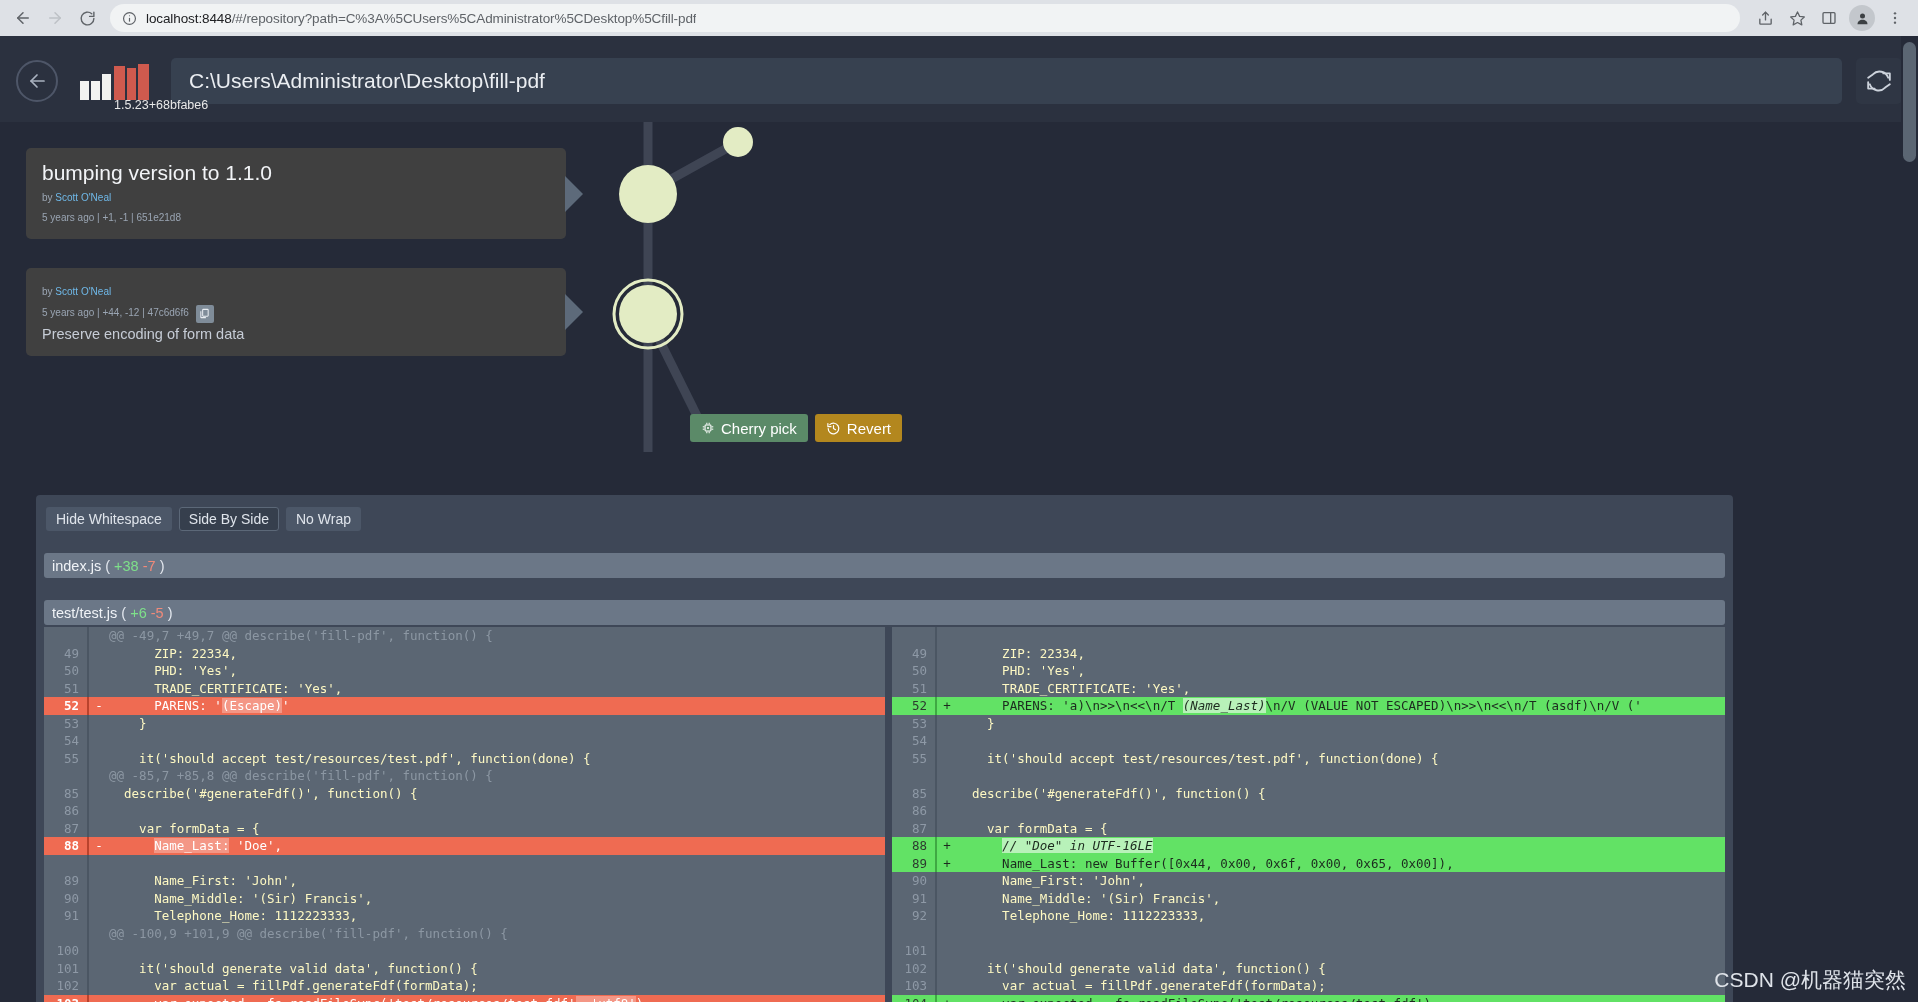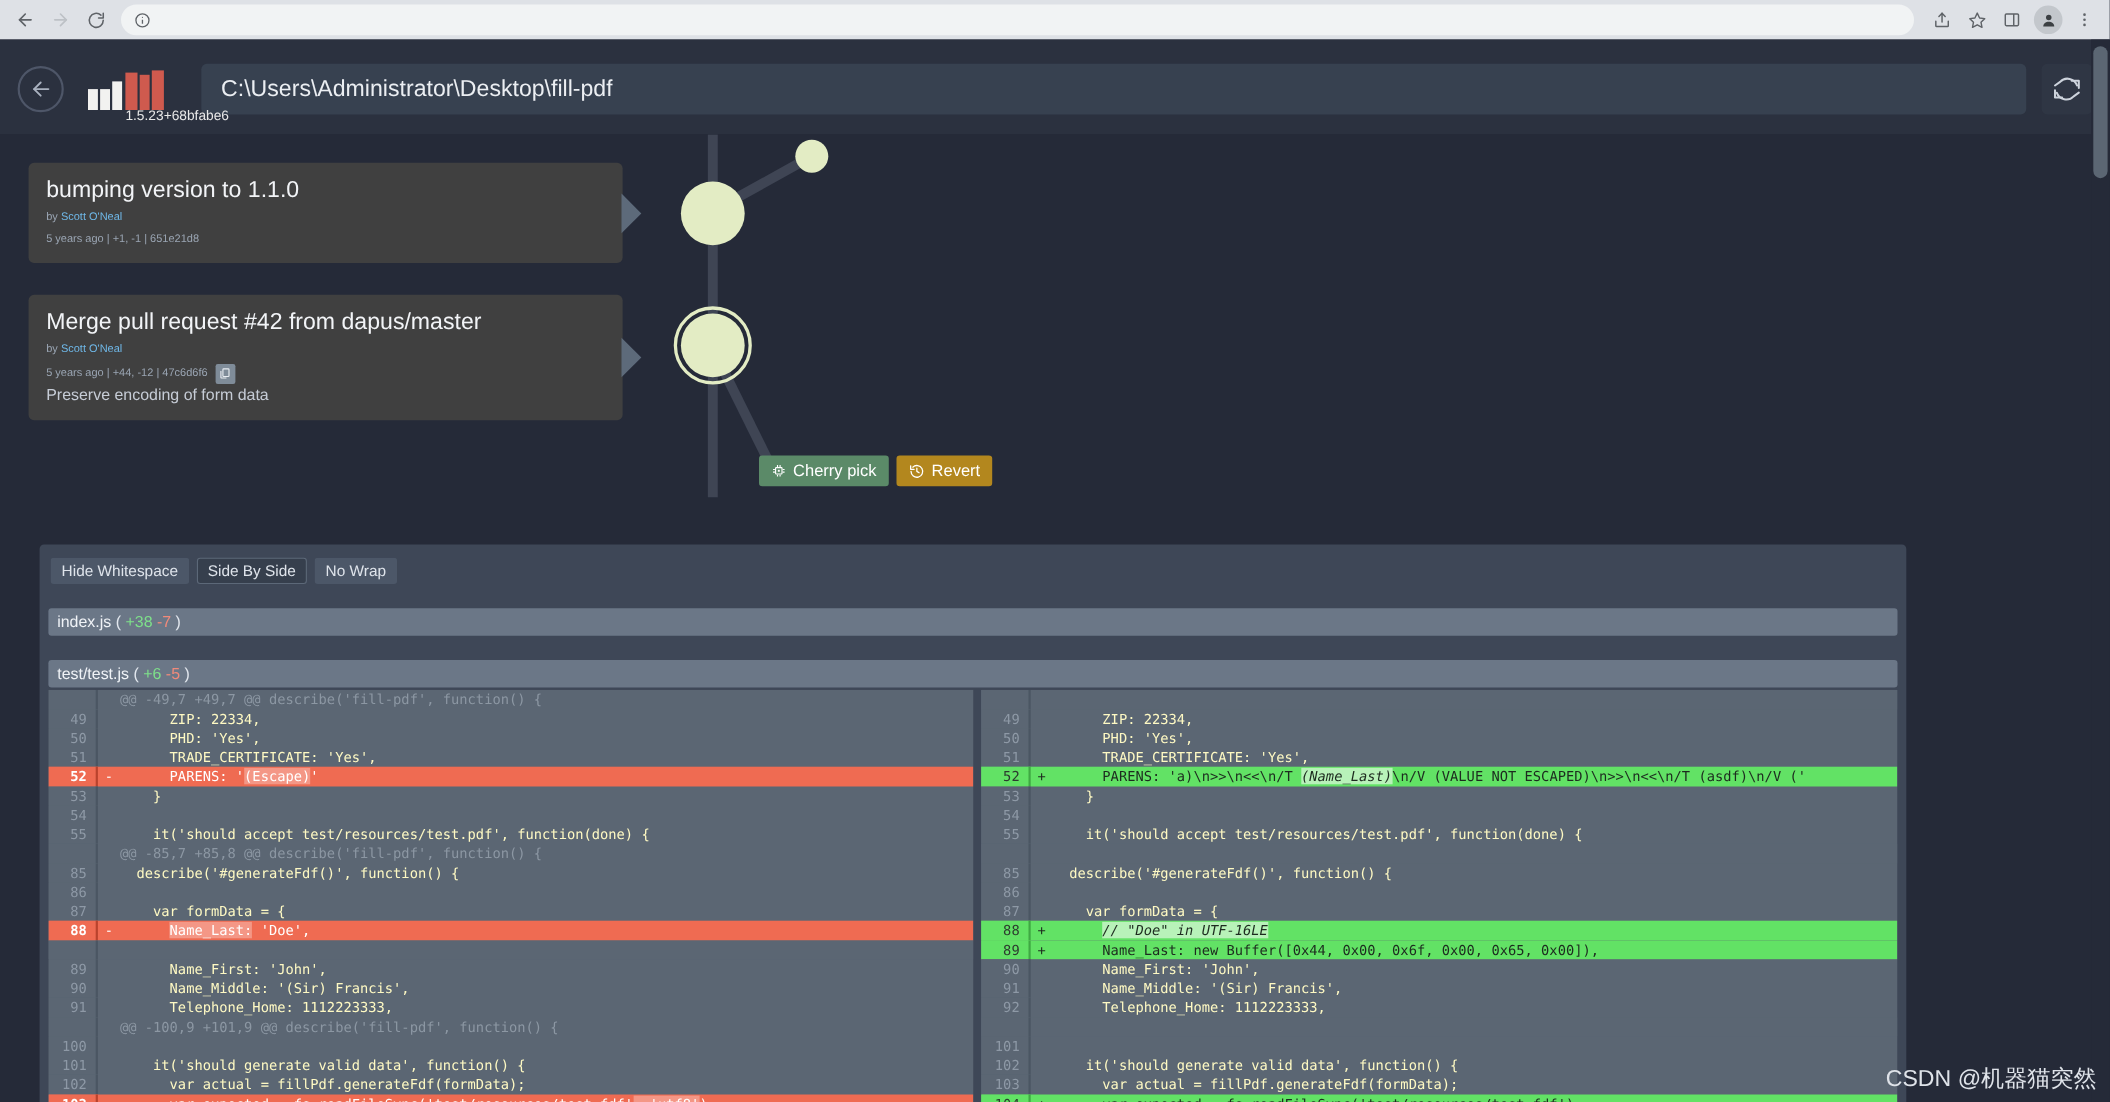--- a/index.html
+++ b/index.html
@@ -82,21 +82,21 @@
     width: 42px; height: 42px;
     border-radius: 50%;
     border: 2px solid #4e5668;
     color: #aab2c0;
     display: flex; align-items: center; justify-content: center;
     flex: 0 0 auto;
     margin-top: 10px;
   }
   .logo-wrap {
     flex: 0 0 auto;
-    margin: 0 20px 0 22px;
+    margin: 0 8px 0 22px;
     display: flex;
     flex-direction: column;
     align-items: center;
     position: relative;
   }
   .logo {
     display: flex; align-items: flex-end; gap: 2px;
     height: 44px;
     margin-top: 6px;
   }
@@ -355,20 +355,21 @@
   </div>
 
   <div class="omnibox">
     <span class="info-icon">
       <svg width="15" height="15" viewBox="0 0 24 24" fill="none" stroke="currentColor" stroke-width="1.9">
           <circle cx="12" cy="12" r="9.5"></circle>
           <line x1="12" y1="11" x2="12" y2="17"></line>
           <circle cx="12" cy="7.6" r="0.9" fill="currentColor" stroke="none"></circle>
         </svg>
     </span>
+    <span class="url-text"><span class="scheme-host">localhost:8448</span><span class="rest">/#/repository?path=C%3A%5CUsers%5CAdministrator%5CDesktop%5Cfill-pdf</span></span>
   </div>
 
   <div class="chrome-actions">
     <div class="nav-btn">
       <svg width="17" height="17" viewBox="0 0 24 24" fill="none" stroke="currentColor" stroke-width="1.9" stroke-linecap="round" stroke-linejoin="round">
           <path d="M4 13v6a1 1 0 0 0 1 1h14a1 1 0 0 0 1-1v-6"></path>
           <polyline points="8 7 12 3 16 7"></polyline>
           <line x1="12" y1="3" x2="12" y2="14"></line>
         </svg>
     </div>
@@ -456,21 +457,20 @@
       <div class="commit-meta">
         <span>5 years ago</span>
         <span> | </span>
         <span>+1, -1</span>
         <span> | </span>
         <span>651e21d8</span>
       </div>
     </div>
 
     <div class="commit-card" style="left:26px; top:146px;">
-      <div class="commit-title">Merge pull request #42 from dapus/master</div>
       <div class="commit-meta">
         <span>by</span>
         <span class="author">Scott O'Neal</span>
       </div>
       <div class="commit-meta">
         <span>5 years ago</span>
         <span> | </span>
         <span>+44, -12</span>
         <span> | </span>
         <span>47c6d6f6</span>

